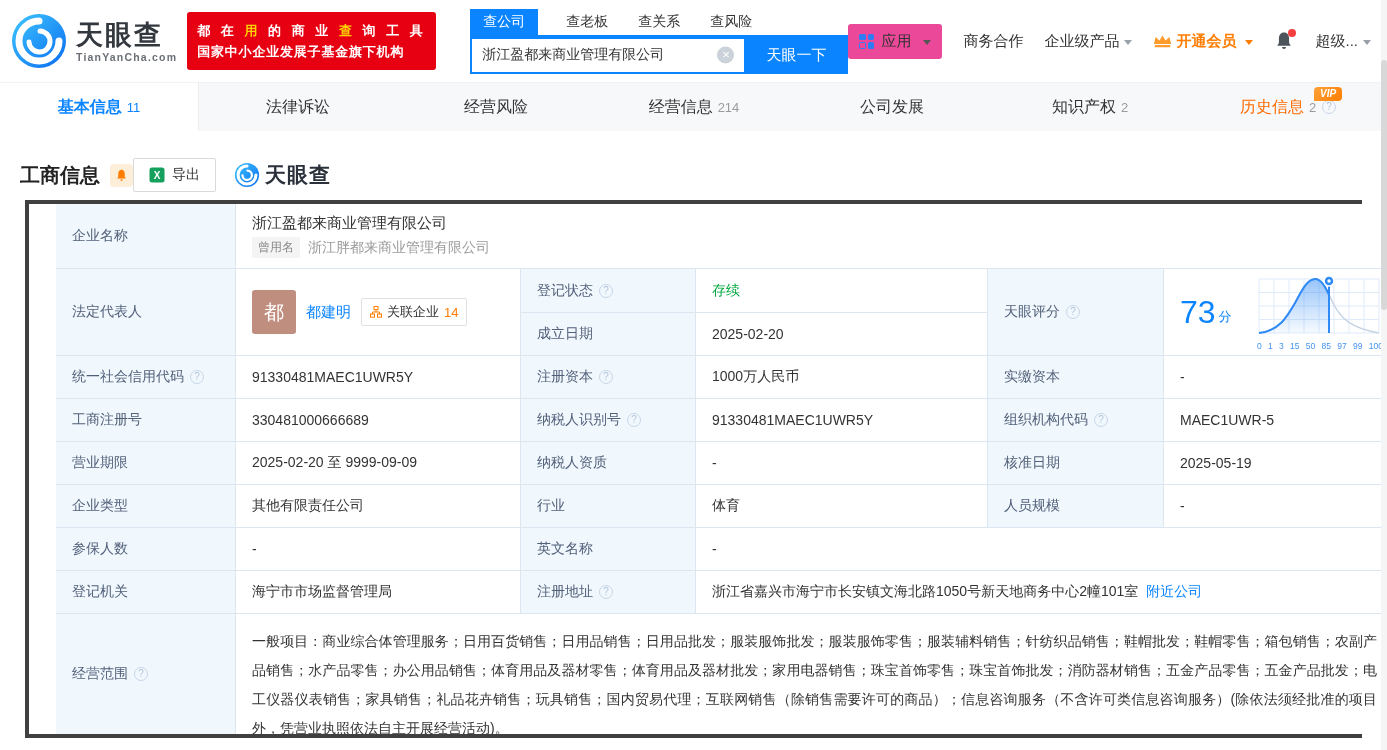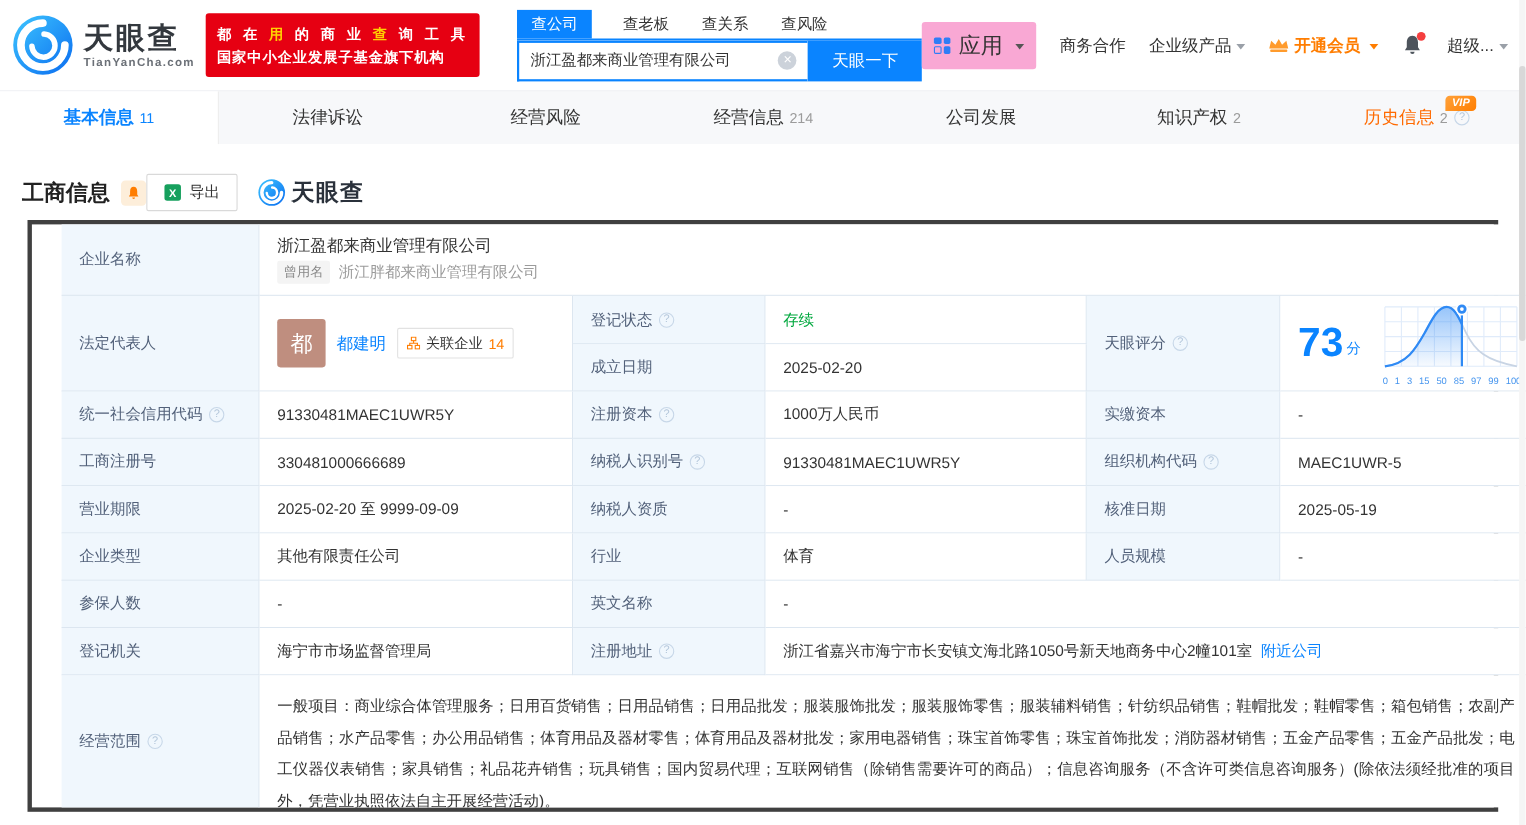--- a/index.html
+++ b/index.html
@@ -22,21 +22,21 @@
   .search-block { width:445px; margin-left:34px; }
   .search-tabs { display:flex; gap:26px; border-bottom:2px solid #0a84ff; align-items:flex-start; padding-left:0; }
   .stab { font-size:14px; color:#333; padding:4px 2px; cursor:pointer; }
   .stab.active { background:#0a84ff; color:#fff; padding:4px 13px; }
   .search-row { display:flex; height:37px; }
   .search-input-wrap { position:relative; flex:1; }
   .search-input { width:100%; height:100%; border:2px solid #0a84ff; border-right:none; outline:none; padding:0 34px 0 10px; font-size:14px; color:#333; font-family:inherit; }
   .clear-icon { position:absolute; right:10px; top:50%; transform:translateY(-50%); width:17px; height:17px; background:#ccd2da; border-radius:50%; color:#fff; font-size:13px; line-height:16px; text-align:center; cursor:pointer; }
   .search-btn { width:104px; background:#0a84ff; border:none; color:#fff; font-size:15px; cursor:pointer; font-family:inherit; }
   .topnav { margin-left:auto; display:flex; align-items:center; gap:21px; white-space:nowrap; }
-  .nav-apps { background:#f9a8d4; border-radius:3px; padding:8px 11px; display:flex; align-items:center; gap:7px; font-size:20px; color:#333; cursor:pointer; }
+  .nav-apps { background:#ec4899; border-radius:3px; padding:8px 11px; display:flex; align-items:center; gap:7px; font-size:15px; color:#333; cursor:pointer; }
   .grid-icon { width:15px; height:15px; display:grid; grid-template-columns:1fr 1fr; grid-template-rows:1fr 1fr; gap:2px; }
   .grid-icon i { background:#2f7df6; border-radius:1.5px; }
   .grid-icon i:nth-child(3) { background:transparent; border:1.5px solid #2f7df6; }
   .nav-item { font-size:15px; color:#333; cursor:pointer; display:flex; align-items:center; }
   .nav-item.vip { color:#ff7d00; font-weight:bold; gap:4px; }
   .caret { width:0; height:0; border-left:4.5px solid transparent; border-right:4.5px solid transparent; border-top:5.5px solid #555; display:inline-block; margin-left:5px; margin-top:2px; }
   .caret.gray { border-top-color:#9aa0a8; }
   .caret.orange { border-top-color:#ff7d00; }
   .nav-bell { position:relative; cursor:pointer; display:flex; align-items:center; }
   .nav-bell .dot { position:absolute; top:-2px; right:-2px; width:8px; height:8px; background:#f53f3f; border-radius:50%; }
@@ -81,21 +81,21 @@
   .rep-cell { gap:10px; }
   .avatar { width:44px; height:44px; background:#bf8e7f; border-radius:3px; color:#fff; font-size:20px; display:flex; align-items:center; justify-content:center; cursor:pointer; flex:none; }
   a.link { color:#0a84ff; text-decoration:none; cursor:pointer; }
   .rep-name { font-size:15px; }
   .related-badge { display:flex; align-items:center; gap:5px; border:1px solid #e2e2e2; border-radius:2px; padding:4px 8px; cursor:pointer; background:#fff; }
   .related-label { font-size:13px; color:#333; }
   .related-count { font-size:13px; color:#ff7d00; }
   .green { color:#00a83e; }
   .score-cell { justify-content:space-between; padding:0 10px 0 16px; }
   .score-num { display:flex; align-items:flex-end; color:#0a84ff; }
-  .score-num .num { font-size:37px; font-weight:bold; line-height:34px; }
+  .score-num .num { font-size:32px; font-weight:normal; line-height:34px; }
   .score-num .unit { font-size:13px; margin:0 0 3px 3px; }
   .score-chart { width:126px; }
   .ticks { display:flex; justify-content:space-between; font-size:8.5px; color:#4494ee; margin-top:1px; }
   .addr-cell { gap:8px; }
   .scope-cell { align-items:flex-start; padding:13px 16px; }
   .scope-text { line-height:29px; font-size:14px; color:#333; text-align:justify; }
   .scope-lbl { align-items:center; }
   
   .scrollbar { position:absolute; right:0; top:0; width:6px; height:750px; background:#f5f5f5; }
   .scrollbar .thumb { position:absolute; top:60px; width:6px; height:250px; background:#d8d8d8; border-radius:3px; }

